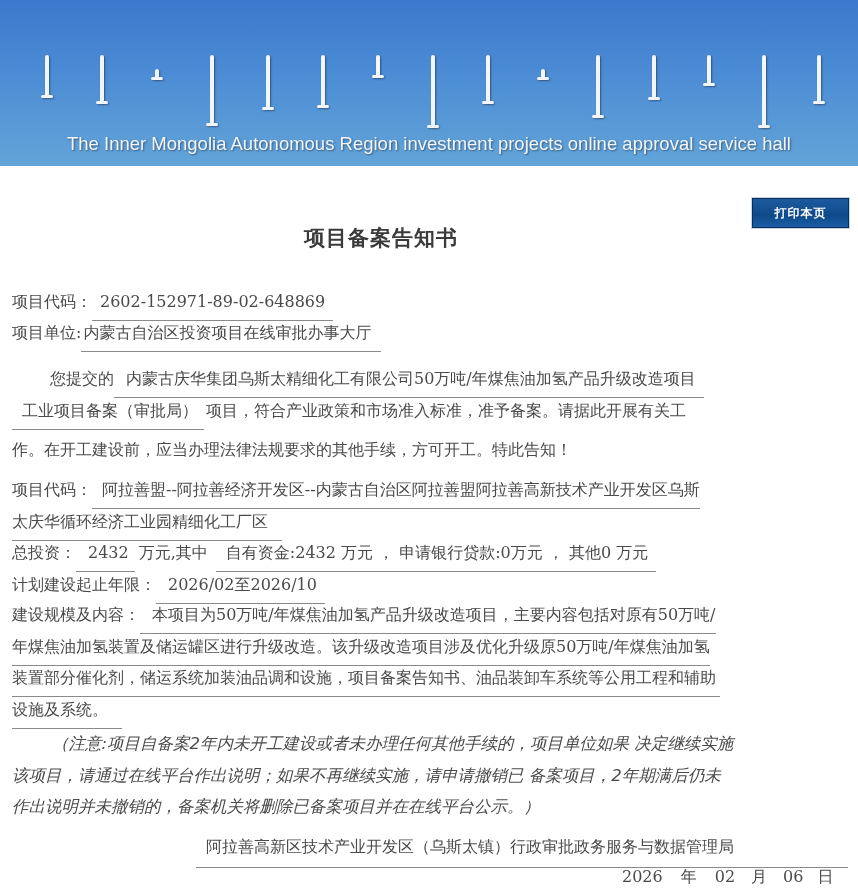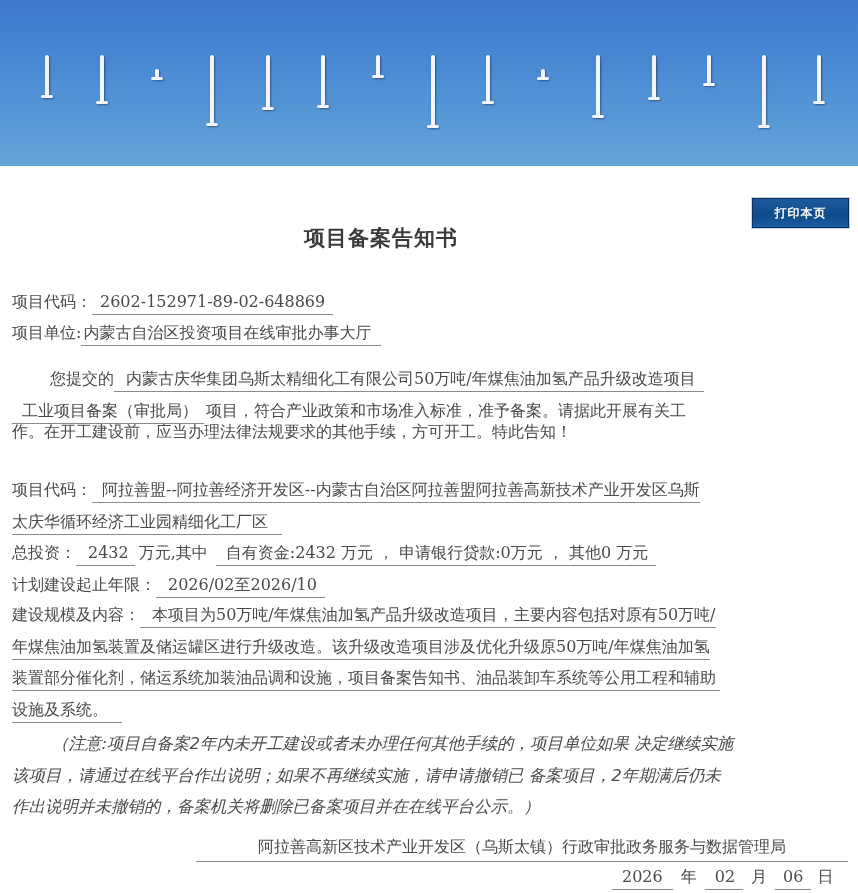--- a/index.html
+++ b/index.html
@@ -44,21 +44,21 @@
   }
 
   .doc-title {
     position: absolute; left: 0; width: 762px; top: 224px; text-align: center;
     font-size: 21px; font-weight: bold; color: #3a3a3a; letter-spacing: 1px;
   }
 
   .line {
     position: absolute; left: 12px; font-size: 16px; line-height: 20px; white-space: nowrap; color: #4a4a4a;
   }
-  .u { border-bottom: 1px solid #8a8a8a; padding: 0 4px 3px 8px; text-align: center; }
+  .u { border-bottom: 1px solid #8a8a8a; padding: 0 4px 9px 8px; }
   .row { position: absolute; white-space: nowrap; font-size: 16px; }
 
   .note { position: absolute; left: 12px; width: 836px; font-family: "DejaVu Sans", sans-serif; font-style: italic; font-size: 16.5px; color: #4a4a4a; }
   .note b { font-weight: normal; }
 </style>
 </head>
 <body>
 
 <div class="banner">
   <div class="mongol-row">
@@ -116,41 +116,42 @@
       </div>
     <div class="mongol-word">
         <div class="stem" style="height:72px"></div>
         <div class="tick"></div>
       </div>
     <div class="mongol-word">
         <div class="stem" style="height:48px"></div>
         <div class="tick"></div>
       </div>
   </div>
+  <div class="banner-sub">The Inner Mongolia Autonomous Region investment projects online approval service hall</div>
 </div>
 
 <div class="print-btn">打印本页</div>
 
 <div class="doc-title">项目备案告知书</div>
 
 <div class="line" style="top:292px">
   <span>项目代码：</span><span class="u" style="padding-right:8px">2602-152971-89-02-648869</span>
 </div>
 
 <div class="line" style="top:323px">
   <span>项目单位:</span><span class="u" style="padding-left:2px;padding-right:10px">内蒙古自治区投资项目在线审批办事大厅</span>
 </div>
 
 <div class="row" style="left:50px;top:369px">
   <span>您提交的</span><span class="u" style="padding-left:12px;padding-right:8px">内蒙古庆华集团乌斯太精细化工有限公司50万吨/年煤焦油加氢产品升级改造项目</span>
 </div>
 <div class="row" style="left:12px;top:401px">
   <span class="u" style="padding-left:10px;padding-right:6px">工业项目备案（审批局）</span><span style="padding-left:2px">项目，符合产业政策和市场准入标准，准予备案。请据此开展有关工</span>
 </div>
-<div class="row" style="left:12px;top:422px">作。在开工建设前，应当办理法律法规要求的其他手续，方可开工。特此告知！</div>
+<div class="row" style="left:12px;top:440px">作。在开工建设前，应当办理法律法规要求的其他手续，方可开工。特此告知！</div>
 
 <div class="row" style="left:12px;top:480px">
   <span>项目代码：</span><span class="u" style="padding-left:10px;padding-right:0">阿拉善盟--阿拉善经济开发区--内蒙古自治区阿拉善盟阿拉善高新技术产业开发区乌斯</span>
 </div>
 <div class="row" style="left:12px;top:512px">
   <span class="u" style="padding-left:0;padding-right:14px">太庆华循环经济工业园精细化工厂区</span>
 </div>
 
 <div class="row" style="left:12px;top:543px">
   <span>总投资：</span><span class="u" style="padding-left:12px;padding-right:6px">2432</span><span style="padding-left:4px">万元,其中</span><span style="display:inline-block;width:8px"></span><span class="u" style="padding-left:10px;padding-right:8px">自有资金:2432 万元 ， 申请银行贷款:0万元 ， 其他0 万元</span>

